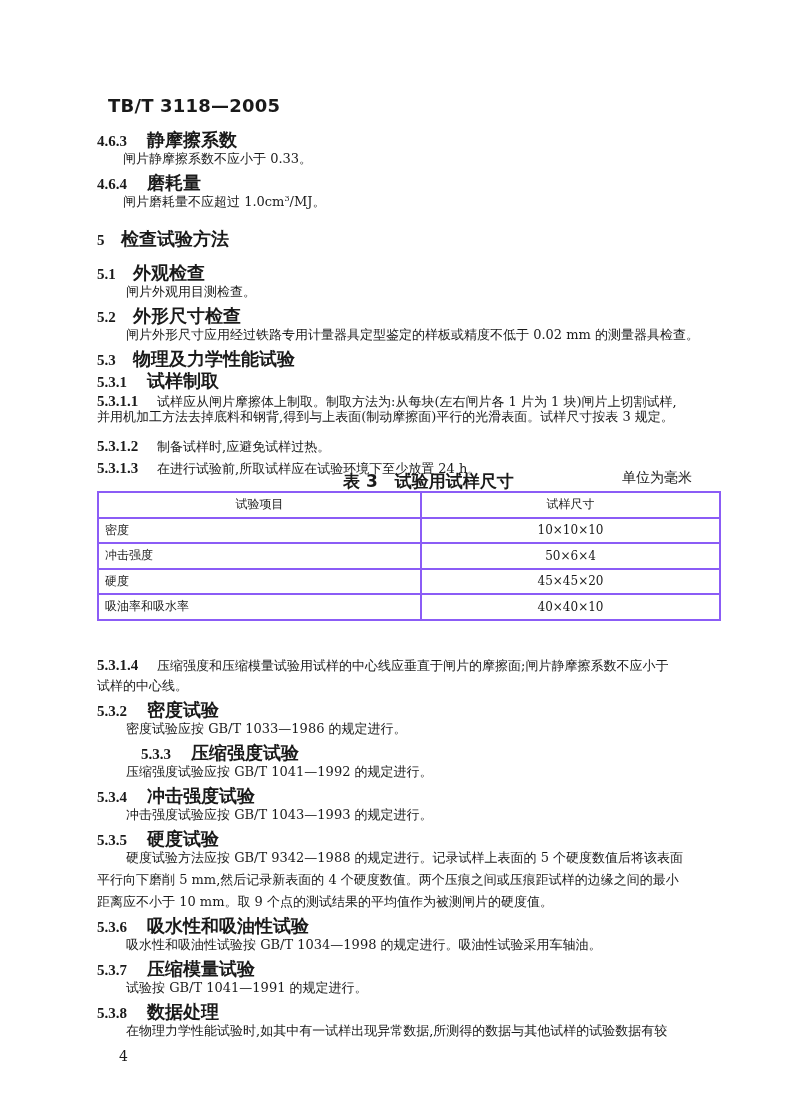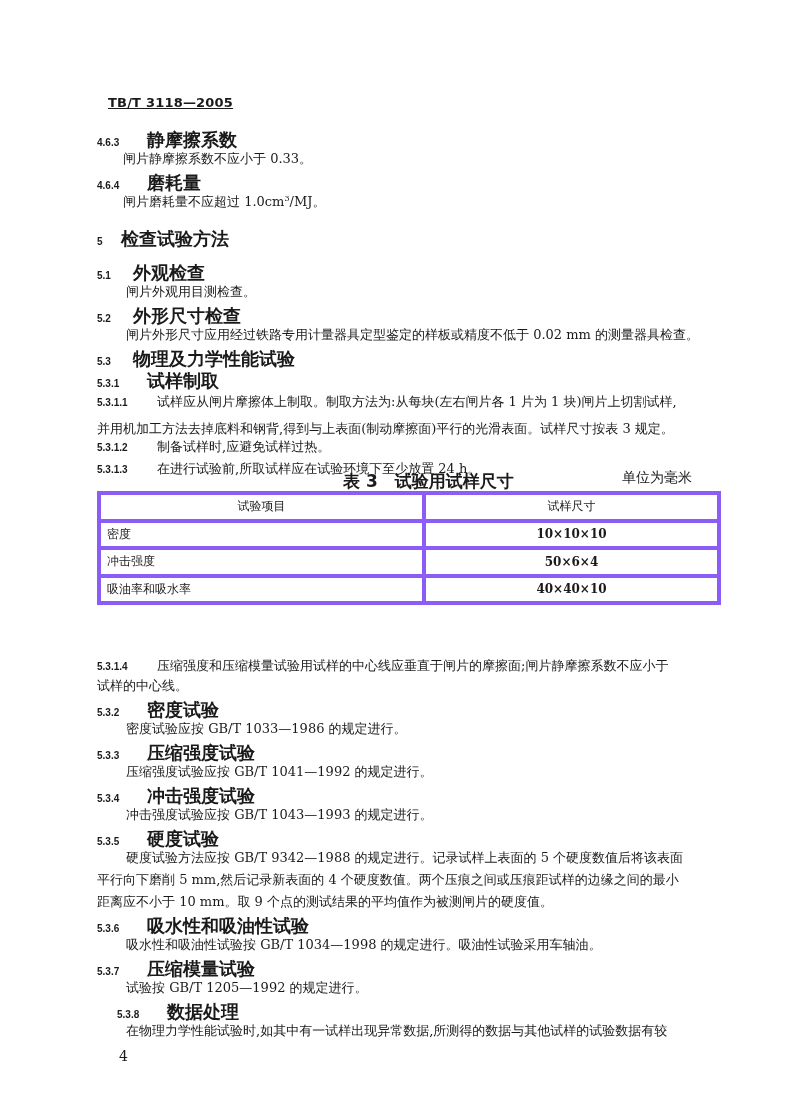--- a/index.html
+++ b/index.html
@@ -2,37 +2,37 @@
 <html><head>
 <meta charset="utf-8">
 <style>
   html, body { margin: 0; padding: 0; background: #ffffff; }
   body {
     width: 800px; height: 1106px; position: relative; overflow: hidden;
     font-family: "DejaVu Serif", "Liberation Serif", serif;
     color: #1a1a1a;
   }
   .abs { position: absolute; white-space: nowrap; }
-  .hdr { font-family: "DejaVu Sans", "Liberation Sans", sans-serif; font-weight: bold; font-size: 13px; letter-spacing: 0.2px; text-decoration: underline; }
-  .num { font-family: Liberation Sans, sans-serif; font-weight: bold; font-size: 10px; display: inline-block; }
+  .hdr { font-family: "DejaVu Sans", "Liberation Sans", sans-serif; font-weight: bold; font-size: 18px; letter-spacing: 0.2px; }
+  .num { font-family: Liberation Serif, serif; font-weight: bold; font-size: 15px; display: inline-block; }
   .h { font-family: "DejaVu Sans", "Liberation Sans", sans-serif; font-weight: bold; font-size: 18px; }
   .p { font-size: 13px; }
   .hrow .num { width: 50px; }
   .caption { font-family: "DejaVu Sans", "Liberation Sans", sans-serif; font-weight: bold; font-size: 17px; }
   .unit { font-size: 14px; }
   table.spec {
     position: absolute; left: 97px; top: 491px; width: 624px;
     border-collapse: collapse; font-size: 12px;
   }
   table.spec td, table.spec th {
-    border: 4px solid #8b5cf6; height: 23.5px; padding: 0 6px; font-weight: normal;
+    border: 2px solid #8b5cf6; height: 23.5px; padding: 0 6px; font-weight: normal;
   }
   table.spec th { text-align: center; }
   table.spec td.c1 { text-align: left; width: 309px; }
-  table.spec td.c2 { text-align: center; font-weight: bold; }
+  table.spec td.c2 { text-align: center; }
   table.spec { border: 1.5px solid #111; }
   .pageno { font-size: 14px; }
 </style>
 </head>
 <body>
 
 <div class="abs hdr" style="left:108px; top:95px;">TB/T 3118—2005</div>
 
 <div class="abs hrow" style="left:97px; top:128px;">
   <span class="num" style="width:50px;">4.6.3</span><span class="h">静摩擦系数</span>
@@ -64,21 +64,21 @@
   <span class="num" style="width:36px;">5.3</span><span class="h">物理及力学性能试验</span>
 </div>
 
 <div class="abs hrow" style="left:97px; top:369px;">
   <span class="num" style="width:50px;">5.3.1</span><span class="h">试样制取</span>
 </div>
 
 <div class="abs" style="left:97px; top:391px;">
   <span class="num" style="width:60px;">5.3.1.1</span><span class="p">试样应从闸片摩擦体上制取。制取方法为:从每块(左右闸片各 1 片为 1 块)闸片上切割试样,</span>
 </div>
-<div class="abs p" style="left:97px; top:420px;">并用机加工方法去掉底料和钢背,得到与上表面(制动摩擦面)平行的光滑表面。试样尺寸按表 3 规定。</div>
+<div class="abs p" style="left:97px; top:408px;">并用机加工方法去掉底料和钢背,得到与上表面(制动摩擦面)平行的光滑表面。试样尺寸按表 3 规定。</div>
 
 <div class="abs" style="left:97px; top:436px;">
   <span class="num" style="width:60px;">5.3.1.2</span><span class="p">制备试样时,应避免试样过热。</span>
 </div>
 
 <div class="abs" style="left:97px; top:458px;">
   <span class="num" style="width:60px;">5.3.1.3</span><span class="p">在进行试验前,所取试样应在试验环境下至少放置 24 h。</span>
 </div>
 
 <div class="abs caption" style="left:343px; top:470px;">表 3　试验用试样尺寸</div>
@@ -92,38 +92,42 @@
   </tr>
   <tr>
     <td class="c1">密度</td>
     <td class="c2">10×10×10</td>
   </tr>
   <tr>
     <td class="c1">冲击强度</td>
     <td class="c2">50×6×4</td>
   </tr>
   <tr>
+    <td class="c1">硬度</td>
+    <td class="c2">45×45×20</td>
+  </tr>
+  <tr>
     <td class="c1">吸油率和吸水率</td>
     <td class="c2">40×40×10</td>
   </tr>
 </tbody>
   </table>
 
 <div class="abs" style="left:97px; top:655px;">
   <span class="num" style="width:60px;">5.3.1.4</span><span class="p">压缩强度和压缩模量试验用试样的中心线应垂直于闸片的摩擦面;闸片静摩擦系数不应小于</span>
 </div>
 <div class="abs p" style="left:97px; top:677px;">试样的中心线。</div>
 
 <div class="abs hrow" style="left:97px; top:698px;">
   <span class="num" style="width:50px;">5.3.2</span><span class="h">密度试验</span>
 </div>
 <div class="abs p" style="left:126px; top:720px;">密度试验应按 GB/T 1033—1986 的规定进行。</div>
 
 <div class="abs hrow" style="left:97px; top:741px;">
-  <span class="num" style="width:50px;">5.3.3</span><span class="h">压缩强度试验</span>
+  <span class="num" style="width:50px;margin-left:44px;">5.3.3</span><span class="h">压缩强度试验</span>
 </div>
 <div class="abs p" style="left:126px; top:763px;">压缩强度试验应按 GB/T 1041—1992 的规定进行。</div>
 
 <div class="abs hrow" style="left:97px; top:784px;">
   <span class="num" style="width:50px;">5.3.4</span><span class="h">冲击强度试验</span>
 </div>
 <div class="abs p" style="left:126px; top:806px;">冲击强度试验应按 GB/T 1043—1993 的规定进行。</div>
 
 <div class="abs hrow" style="left:97px; top:827px;">
   <span class="num" style="width:50px;">5.3.5</span><span class="h">硬度试验</span>
@@ -133,20 +137,20 @@
 <div class="abs p" style="left:97px; top:893px;">距离应不小于 10 mm。取 9 个点的测试结果的平均值作为被测闸片的硬度值。</div>
 
 <div class="abs hrow" style="left:97px; top:914px;">
   <span class="num" style="width:50px;">5.3.6</span><span class="h">吸水性和吸油性试验</span>
 </div>
 <div class="abs p" style="left:126px; top:936px;">吸水性和吸油性试验按 GB/T 1034—1998 的规定进行。吸油性试验采用车轴油。</div>
 
 <div class="abs hrow" style="left:97px; top:957px;">
   <span class="num" style="width:50px;">5.3.7</span><span class="h">压缩模量试验</span>
 </div>
-<div class="abs p" style="left:126px; top:979px;">试验按 GB/T 1205—1992 的规定进行。</div>
+<div class="abs p" style="left:126px; top:979px;">试验按 GB/T 1041—1991 的规定进行。</div>
 
-<div class="abs hrow" style="left:97px; top:1000px;margin-left:20px;">
+<div class="abs hrow" style="left:97px; top:1000px;">
   <span class="num" style="width:50px;">5.3.8</span><span class="h">数据处理</span>
 </div>
 <div class="abs p" style="left:126px; top:1022px;">在物理力学性能试验时,如其中有一试样出现异常数据,所测得的数据与其他试样的试验数据有较</div>
 
 <div class="abs pageno" style="left:119px; top:1048px;">4</div>
 
 </body></html>

